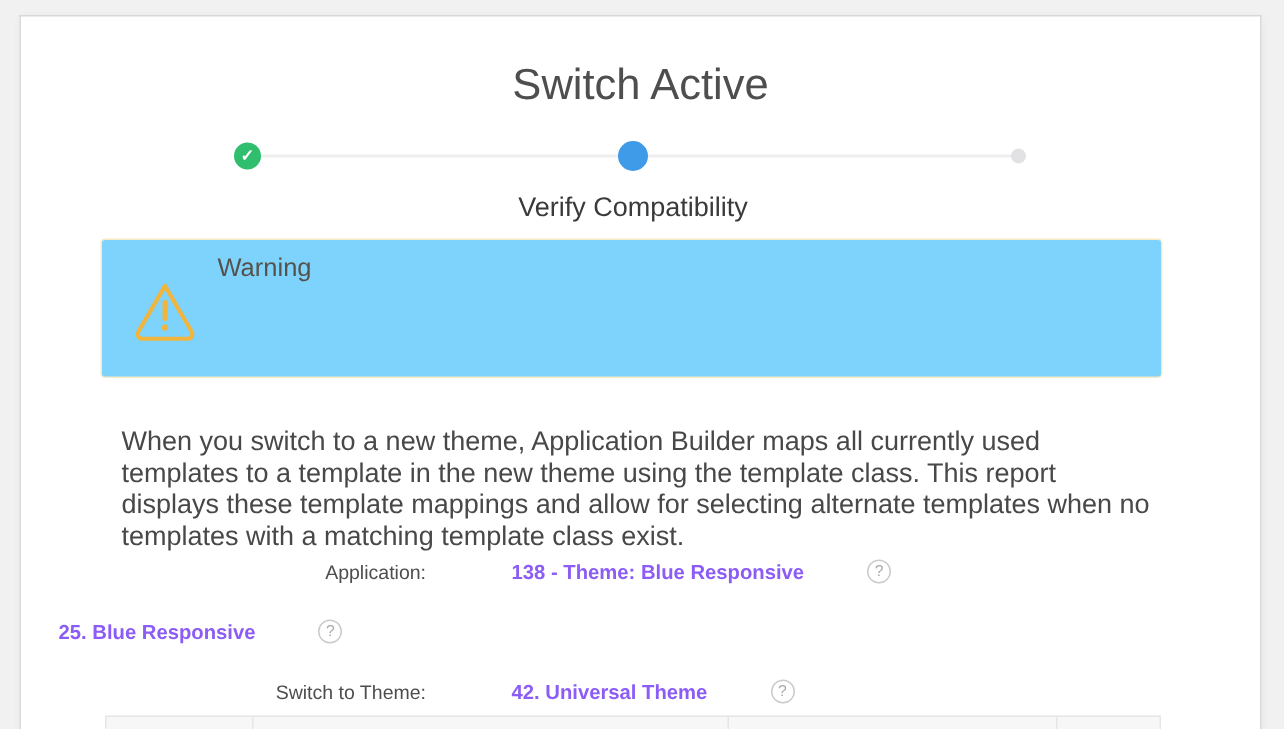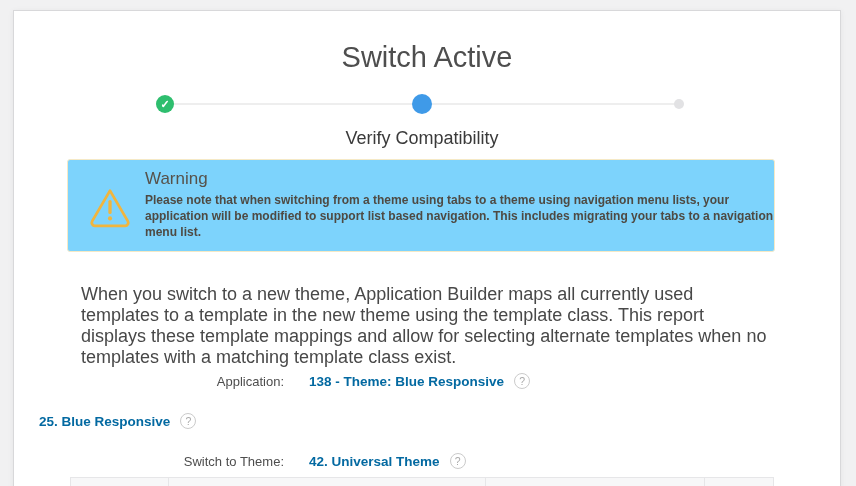--- a/index.html
+++ b/index.html
@@ -101,36 +101,37 @@
     line-height: 21px;
     color: #484848;
   }
   
   .field-row {
     position: absolute;
     left: 0; width: 100%;
     height: 18px;
     display: flex;
     align-items: center;
+    gap: 32px;
   }
   .row-1 { top: 361px; }
   .row-2 { top: 401px; }
   .row-3 { top: 441px; }
   .f-label {
     width: 270px;
     text-align: right;
     font-size: 13px;
     color: #4d4d4d;
     flex: none;
   }
   .f-value {
     margin-left: 25px;
     font-size: 13.5px;
     font-weight: bold;
-    color: #0369a1;
+    color: #8b5cf6;
     white-space: nowrap;
   }
   .help-icon {
     margin-left: 10px;
     width: 16px; height: 16px;
     border: 1px solid #cbcbcb;
     border-radius: 50%;
     color: #a9a9a9;
     font-size: 10.5px;
     line-height: 14px;
@@ -168,21 +169,20 @@
   <div class="step-label">Verify Compatibility</div>
 
   <div class="warning-box">
     <svg class="warning-icon" viewBox="0 0 48 46">
       <path d="M24 5 L43.5 38.5 a3.4 3.4 0 0 1 -2.95 5.1 H7.45 A3.4 3.4 0 0 1 4.5 38.5 Z" fill="none" stroke="#f1b53d" stroke-width="3" stroke-linejoin="round"></path>
       <line x1="24" y1="17" x2="24" y2="29" stroke="#f1b53d" stroke-width="3.6" stroke-linecap="round"></line>
       <circle cx="24" cy="35.5" r="2.3" fill="#f1b53d"></circle>
     </svg>
     <div class="warning-content">
       <div class="warning-title">Warning</div>
-      <div class="warning-text">Please note that when switching from a theme using tabs to a theme using navigation menu lists, your application will be modified to support list based navigation. This includes migrating your tabs to a navigation menu list.</div>
     </div>
   </div>
 
   <p class="intro-text">When you switch to a new theme, Application Builder maps all currently used templates to a template in the new theme using the template class. This report displays these template mappings and allow for selecting alternate templates when no templates with a matching template class exist.</p>
 
   <div class="field-row row-1">
     <span class="f-label">Application:</span>
     <span class="f-value">138 - Theme: Blue Responsive</span>
     <span class="help-icon">?</span>
   </div>

